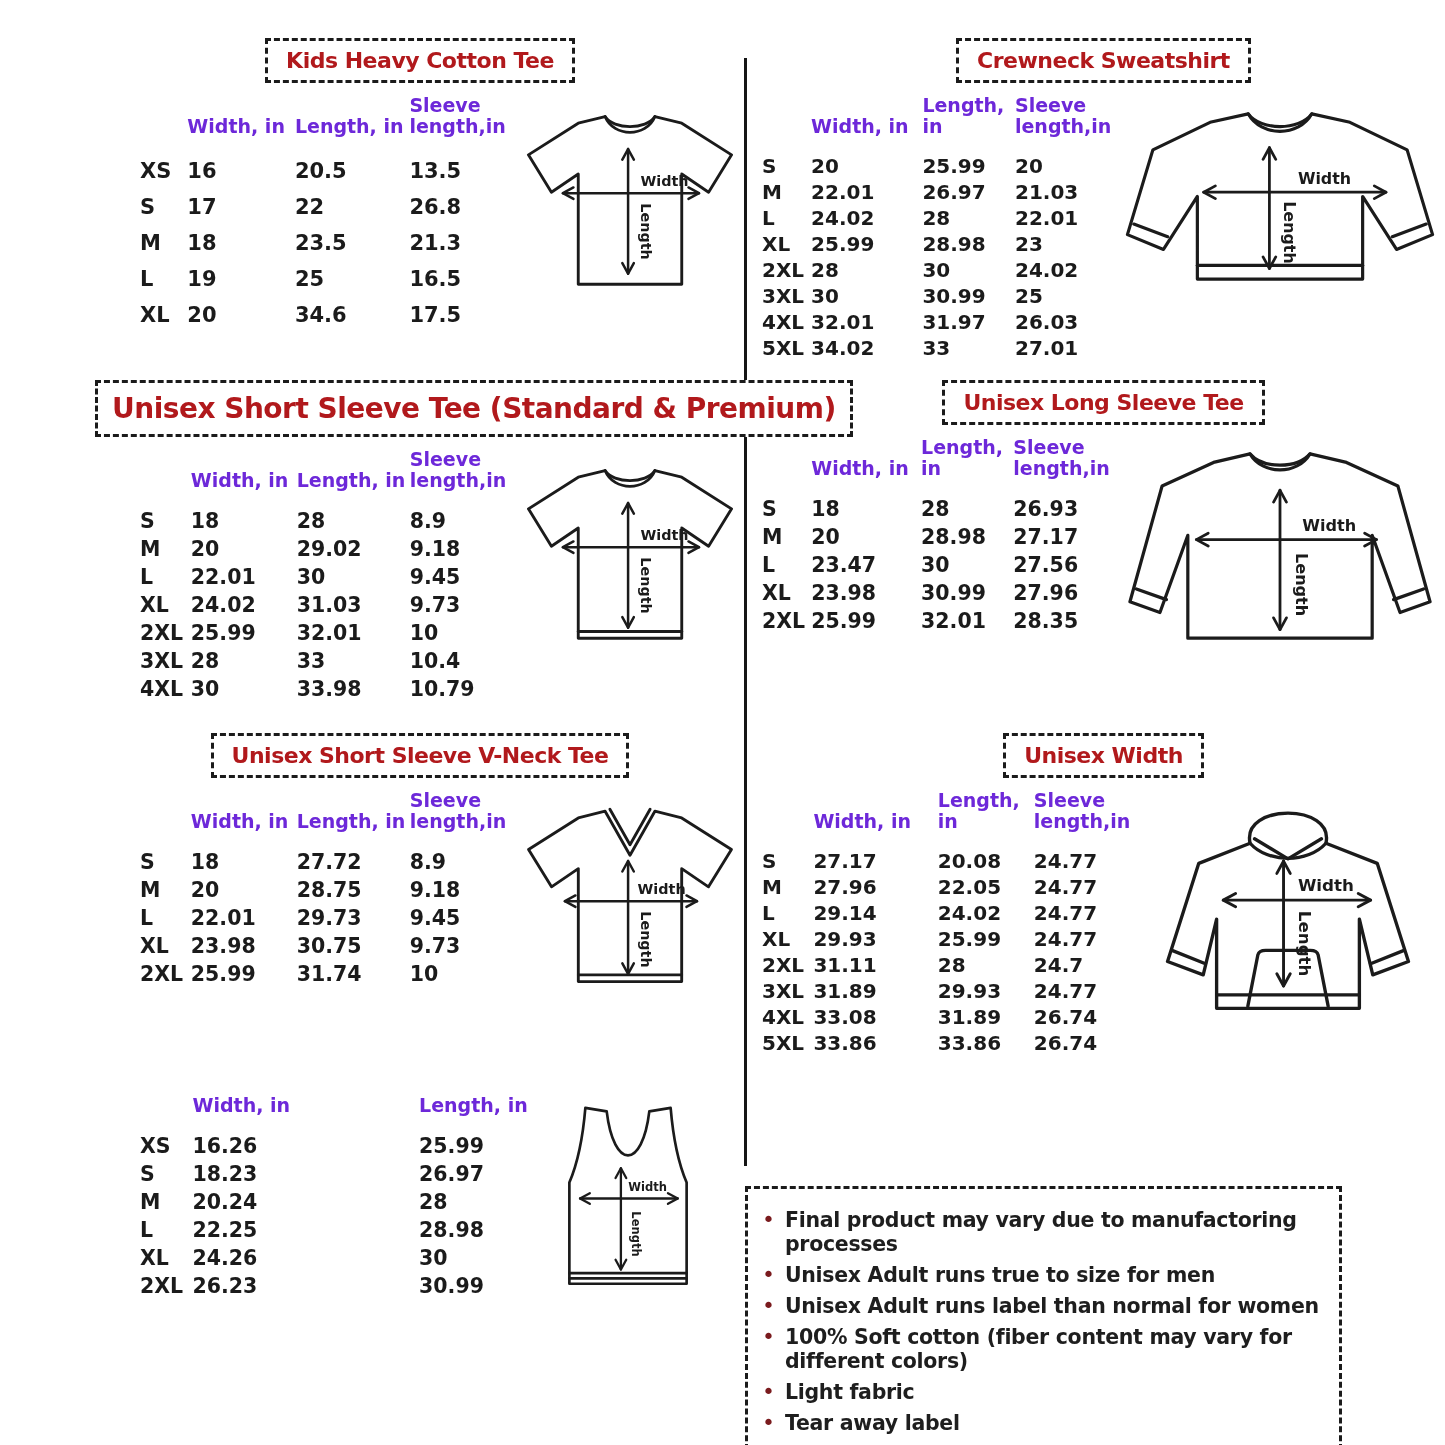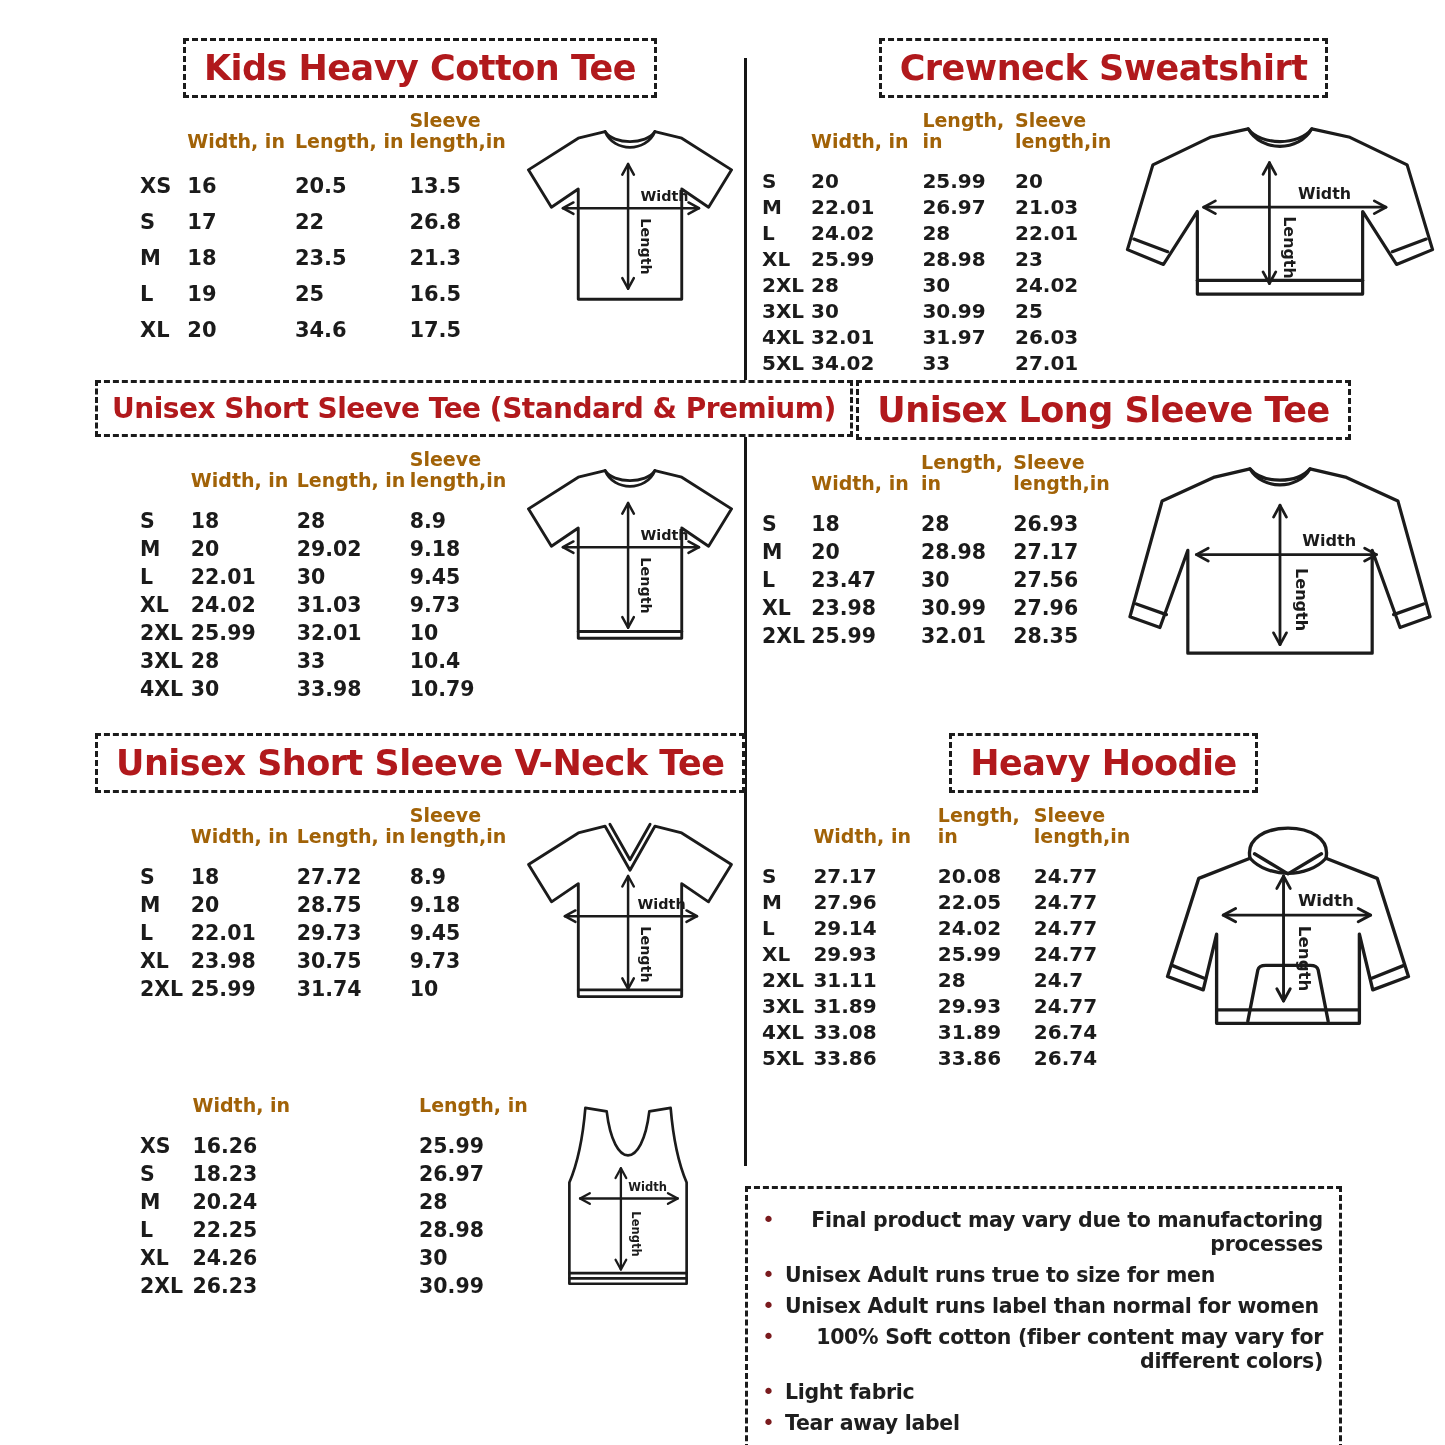--- a/index.html
+++ b/index.html
@@ -7,31 +7,31 @@
     width:1445px;height:1445px;position:relative;background:#ffffff;
     font-family:"DejaVu Sans","Liberation Sans",sans-serif;color:#1b1b1b;
     overflow:hidden;
   }
   .vdivider{position:absolute;left:744px;top:58px;width:3px;height:1108px;background:#151515;}
   .panel{position:absolute;}
   .tbox-wrap{text-align:center;}
   .panel.right .tbox-wrap{}
   .tbox{
     display:inline-block;border:3px dashed #1b1b1b;background:#fff;
-    color:#b1191c;font-weight:bold;font-size:35px;letter-spacing:-0.5px;
+    color:#b1191c;font-weight:bold;font-size:22px;letter-spacing:-0.5px;
     padding:7px 18px;white-space:nowrap;
   }
   .tbox.tight{font-size:28px;padding:9px 14px;}
   .prow{display:flex;align-items:flex-start;margin-top:12px;}
   .panel.left .prow{padding-left:45px;}
   .garment{margin-top:4px;margin-left:auto;flex:none;}
   
   .size-table{border-collapse:collapse;}
   .size-table th{
-    color:#a16207;font-size:19px;font-weight:bold;text-align:left;
+    color:#6d28d9;font-size:19px;font-weight:bold;text-align:left;
     vertical-align:bottom;padding:0 0 16px 0;line-height:1.1;
   }
   .size-table th.slv{width:110px;max-width:110px;}
   .size-table td{font-size:20.5px;font-weight:bold;padding:2px 0;white-space:nowrap;}
   .size-table.roomy td{font-size:21px;padding:6px 0;}
   .size-table.compact td{font-size:20px;padding:1px 0;}
   
   .panel.left .size-table th:nth-child(1),.panel.left .size-table td:nth-child(1){width:55px;}
   .panel.left .size-table th:nth-child(2),.panel.left .size-table td:nth-child(2){width:125px;}
   .panel.left .size-table th:nth-child(3),.panel.left .size-table td:nth-child(3){width:130px;}
@@ -48,21 +48,21 @@
   .garment text{font-family:"DejaVu Sans","Liberation Sans",sans-serif;font-weight:bold;font-size:15px;
     fill:#1b1b1b;stroke:none;text-anchor:middle;}
   .garment text.sm{font-size:13px;}
   
   .notes{
     position:absolute;border:3px dashed #1b1b1b;background:#fff;
     padding:12px 16px 14px 14px;box-sizing:border-box;
   }
   .note-item{display:flex;align-items:baseline;margin:7px 0;}
   .note-item .dot{color:#7a1b1e;font-size:22px;line-height:1;margin-right:10px;flex:none;}
-  .note-item .ntext{font-size:20.5px;font-weight:bold;color:#1e1e1e;letter-spacing:-0.3px;text-align:right;}
+  .note-item .ntext{font-size:20.5px;font-weight:bold;color:#1e1e1e;letter-spacing:-0.3px;}
 </style>
 </head>
 <body>
 
 <div class="vdivider"></div>
 
 <section class="panel left" style="left:95px;top:38px;width:650px;">
   <div class="tbox-wrap">
     <div class="tbox">Kids Heavy Cotton Tee</div>
   </div>
@@ -422,21 +422,21 @@
         <path d="M52,112 l11,-6 M52,112 l11,6 M190,112 l-11,-6 M190,112 l-11,6"></path>
       </g>
       <text x="153" y="104">Width</text>
       <text transform="rotate(90 132 152)" x="132" y="152">Length</text>
     </svg>
   </div>
 </section>
 
 <section class="panel right" style="left:762px;top:733px;width:683px;">
   <div class="tbox-wrap">
-    <div class="tbox">Heavy Hoodie</div>
+    <div class="tbox">Unisex Width</div>
   </div>
   <div class="prow">
     <table class="size-table compact">
       <thead>
         <tr>
           <th></th>
           <th>Width, in</th>
           <th>Length, in</th>
           <th class="slv">Sleeve length,in</th>
         </tr>

